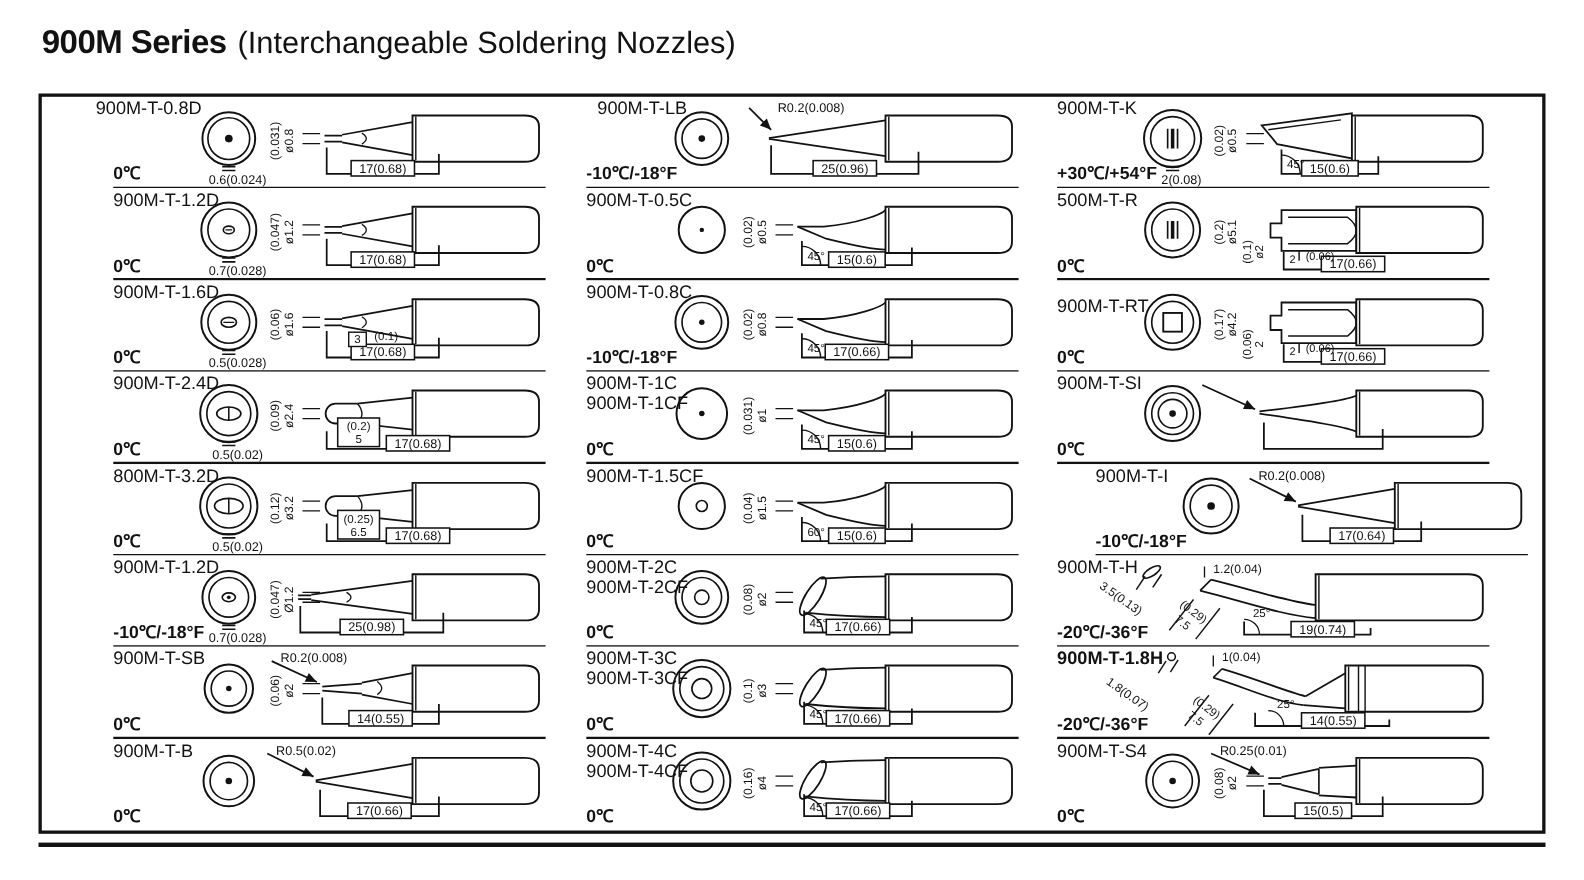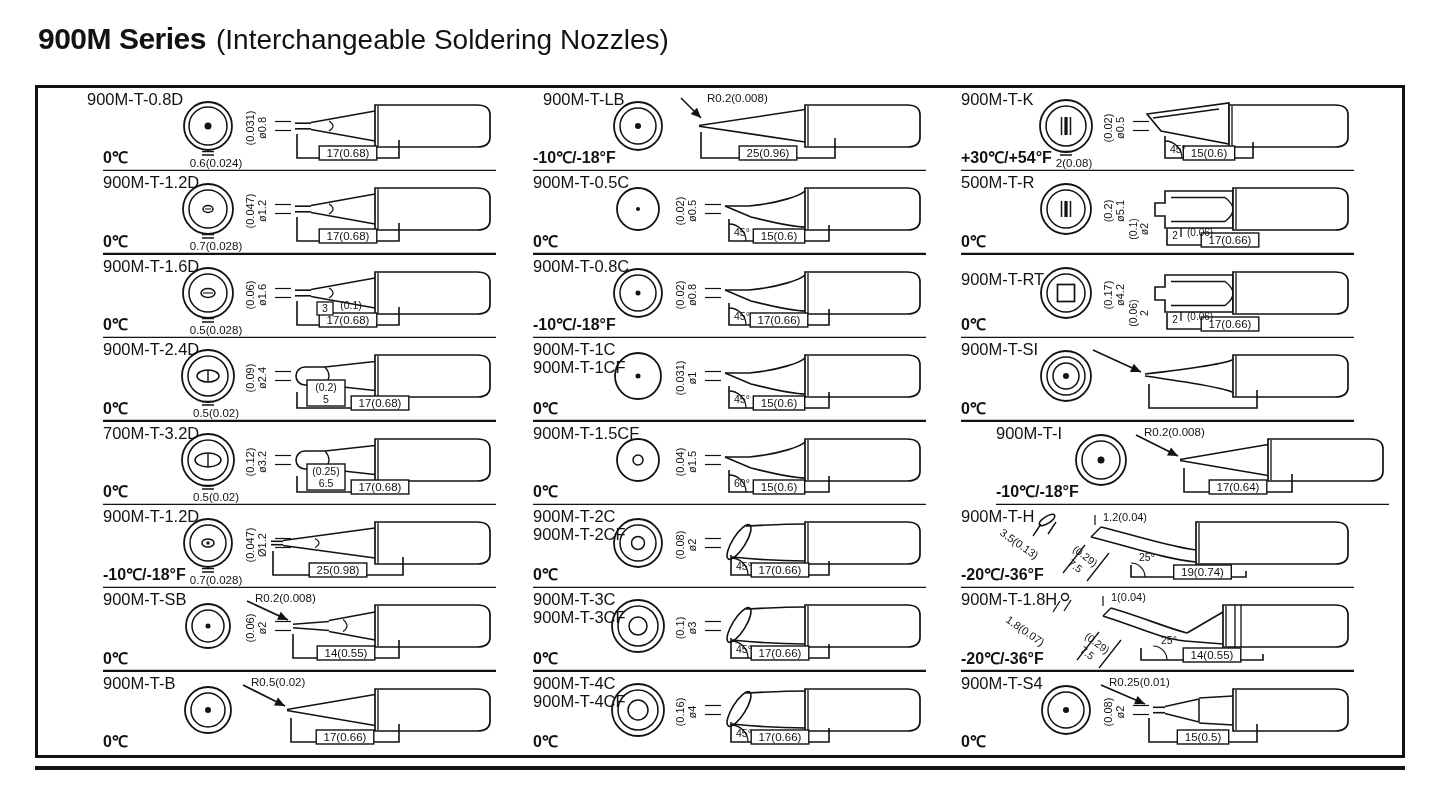--- a/index.html
+++ b/index.html
@@ -139,21 +139,21 @@
           <rect x="313.2" y="58" width="57.6" height="14" fill="#fff" stroke="#121212" stroke-width="1.4"></rect>
           <text x="342" y="69" font-size="11.5" text-anchor="middle" font-weight="400" fill="#121212" font-family="Liberation Sans,sans-serif">17(0.68)</text>
           <rect x="269" y="42" width="38" height="26" fill="#fff" stroke="#121212" stroke-width="1.4"></rect>
           <text x="288" y="53" font-size="10.5" text-anchor="middle" font-weight="400" fill="#121212" font-family="Liberation Sans,sans-serif">(0.2)</text>
           <text x="288" y="65" font-size="10.5" text-anchor="middle" font-weight="400" fill="#121212" font-family="Liberation Sans,sans-serif">5</text>
           <line x1="65" y1="83" x2="458" y2="83" stroke="#121212" stroke-width="2.6"></line>
         </svg>
         <div class="temp" style="left: 65px;">0℃</div>
       </div>
       <div class="cell" style="grid-area: 5 / 1;">
-        <div class="model" style="left: 65px;">700M-T-3.2D</div>
+        <div class="model" style="left: 65px;">800M-T-3.2D</div>
         <svg class="diag">
           <circle cx="170" cy="38" r="26" fill="none" stroke="#121212" stroke-width="1.8"></circle>
           <circle cx="170" cy="38" r="20" fill="none" stroke="#121212" stroke-width="1.5"></circle>
           <ellipse cx="170" cy="38" rx="13" ry="7" fill="none" stroke="#121212" stroke-width="1.5"></ellipse>
           <line x1="170" y1="31" x2="170" y2="45" stroke="#121212" stroke-width="1.4"></line>
           <line x1="170" y1="64" x2="170" y2="63" stroke="#121212" stroke-width="1.2"></line>
           <line x1="164" y1="63.5" x2="176" y2="63.5" stroke="#121212" stroke-width="1.5"></line>
           <line x1="164" y1="67" x2="176" y2="67" stroke="#121212" stroke-width="1.5"></line>
           <text x="178" y="79" font-size="11.5" text-anchor="middle" font-weight="400" fill="#121212" font-family="Liberation Sans,sans-serif">0.5(0.02)</text>
           <text x="216" y="40" font-size="11" text-anchor="middle" font-weight="400" transform="rotate(-90 216 40)" fill="#121212" font-family="Liberation Sans,sans-serif">(0.12)</text>
@@ -575,21 +575,21 @@
           <path d="M 178 58 A 14 14 0 0 1 192 72" fill="none" stroke="#121212" stroke-width="1.2"></path>
           <text x="186" y="56" font-size="10.5" text-anchor="start" font-weight="400" fill="#121212" font-family="Liberation Sans,sans-serif">25°</text>
           <path d="M 178 60 L 178 72 L 293 72 L 293 66" fill="none" stroke="#121212" stroke-width="1.6"></path>
           <rect x="220.7" y="60" width="57.6" height="14" fill="#fff" stroke="#121212" stroke-width="1.4"></rect>
           <text x="249.5" y="71" font-size="11.5" text-anchor="middle" font-weight="400" fill="#121212" font-family="Liberation Sans,sans-serif">19(0.74)</text>
           <line x1="8" y1="83" x2="401" y2="83" stroke="#121212" stroke-width="2.6"></line>
         </svg>
         <div class="temp" style="left: 8px;">-20℃/-36°F</div>
       </div>
       <div class="cell" style="grid-area: 7 / 3;">
-        <div class="model" style="left: 8px;">900M-T-1.8H</div>
+        <div class="model" style="left: 8px; font-weight: bold;">900M-T-1.8H</div>
         <svg class="diag">
           <circle cx="112" cy="9" r="3.5" fill="none" stroke="#121212" stroke-width="1.4"></circle>
           <line x1="107" y1="13" x2="100" y2="24" stroke="#121212" stroke-width="1.3"></line>
           <line x1="118" y1="12" x2="111" y2="23" stroke="#121212" stroke-width="1.3"></line>
           <text x="70" y="46" font-size="11" text-anchor="middle" font-weight="400" transform="rotate(35 70 46)" fill="#121212" font-family="Liberation Sans,sans-serif">1.8(0.07)</text>
           <line x1="150" y1="8" x2="150" y2="18" stroke="#121212" stroke-width="1.2"></line>
           <text x="158" y="13" font-size="11" text-anchor="start" font-weight="400" fill="#121212" font-family="Liberation Sans,sans-serif">1(0.04)</text>
           <path d="M 158 20 C 192 30 214 40 234 45" fill="none" stroke="#121212" stroke-width="1.6"></path>
           <path d="M 150 28 C 182 38 206 50 232 53" fill="none" stroke="#121212" stroke-width="1.6"></path>
           <line x1="150" y1="28" x2="158" y2="20" stroke="#121212" stroke-width="1.4"></line>

